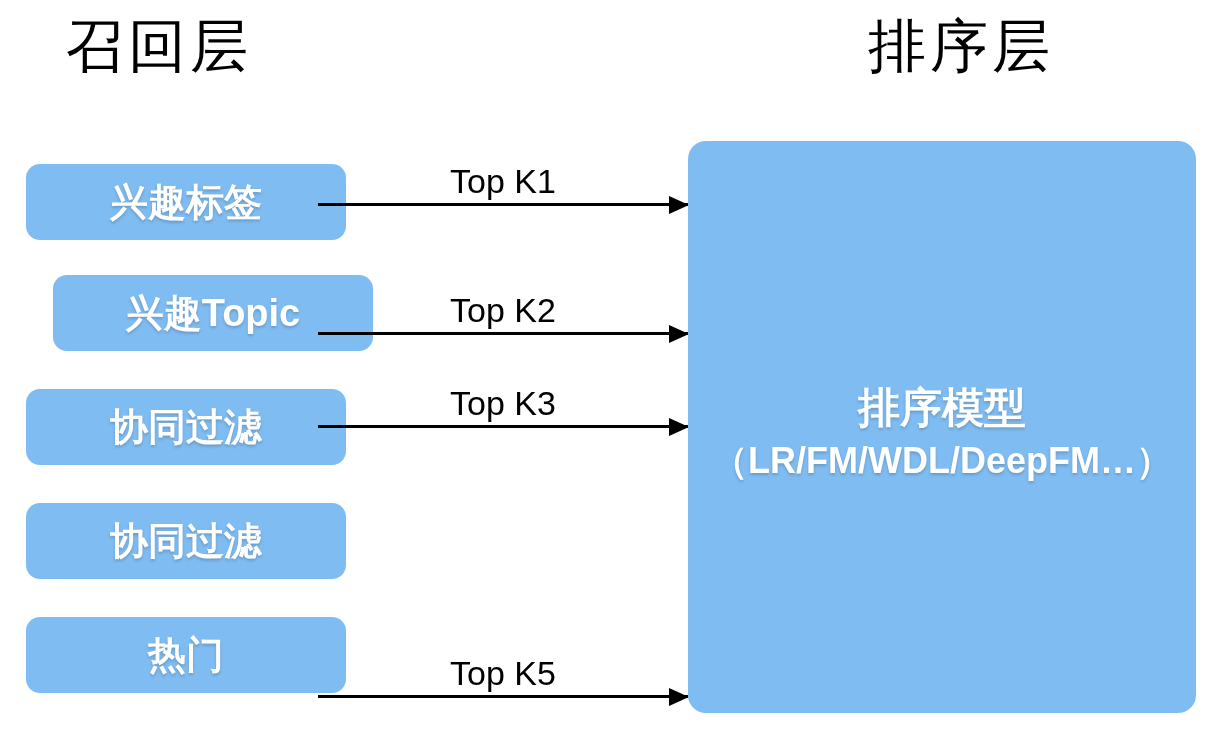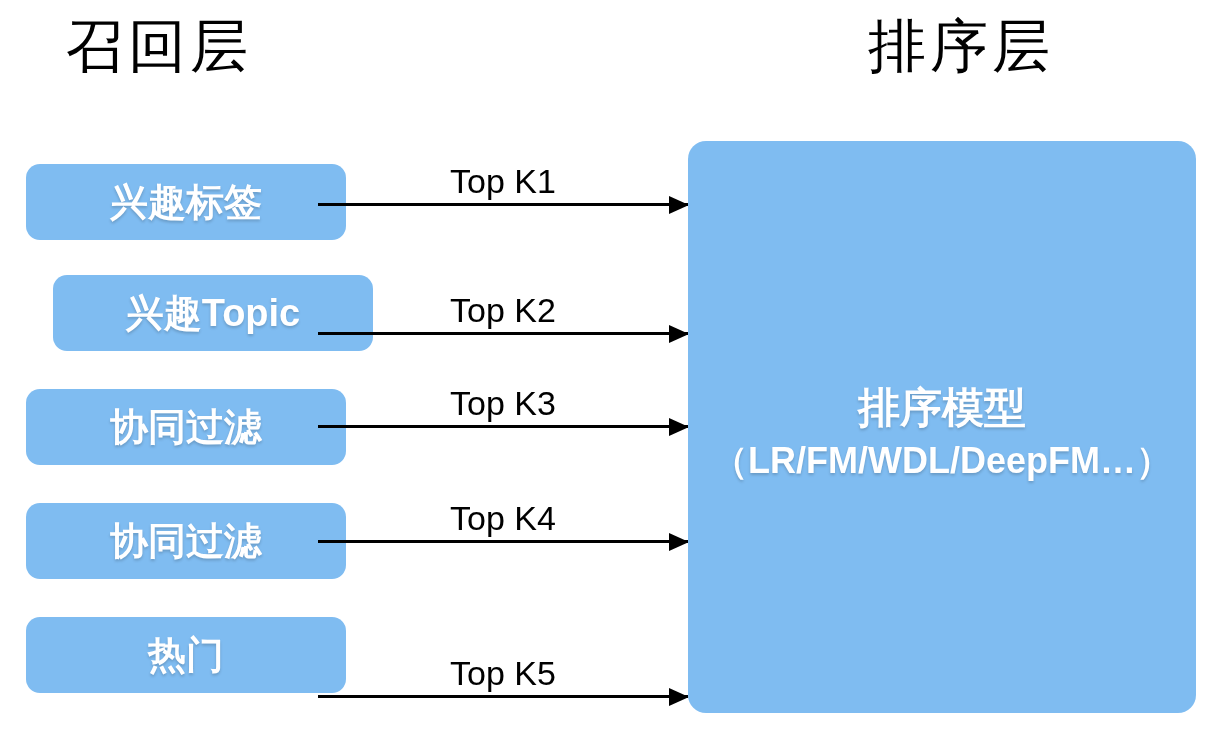--- a/index.html
+++ b/index.html
@@ -159,24 +159,20 @@
     <div class="arrow-line"></div>
   </div>
   <div class="flow flow-2">
     <div class="flow-label">Top K2</div>
     <div class="arrow-line"></div>
   </div>
   <div class="flow flow-3">
     <div class="flow-label">Top K3</div>
     <div class="arrow-line"></div>
   </div>
-  <div class="flow flow-4">
-    <div class="flow-label">Top K4</div>
-    <div class="arrow-line"></div>
-  </div>
   <div class="flow flow-5">
     <div class="flow-label">Top K5</div>
     <div class="arrow-line"></div>
   </div>
 
   <div class="ranking-box">
     <div class="ranking-title">排序模型</div>
     <div class="ranking-subtitle">（LR/FM/WDL/DeepFM…）</div>
   </div>
 

